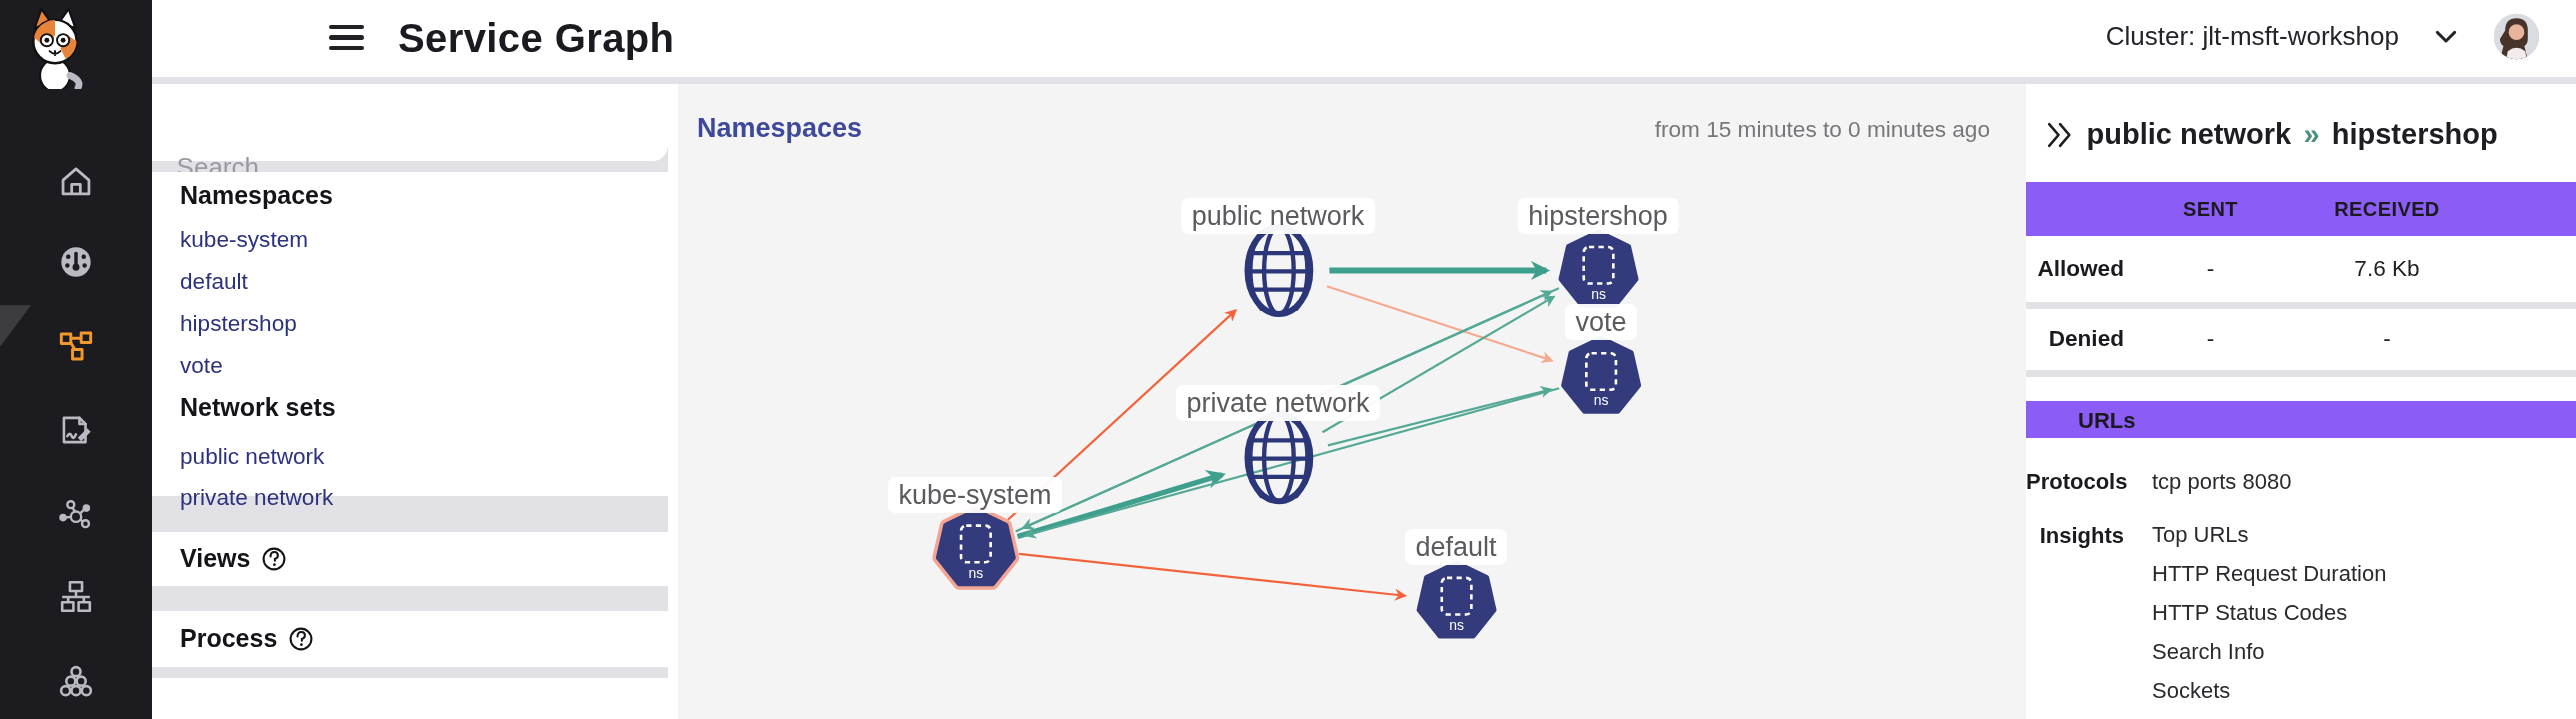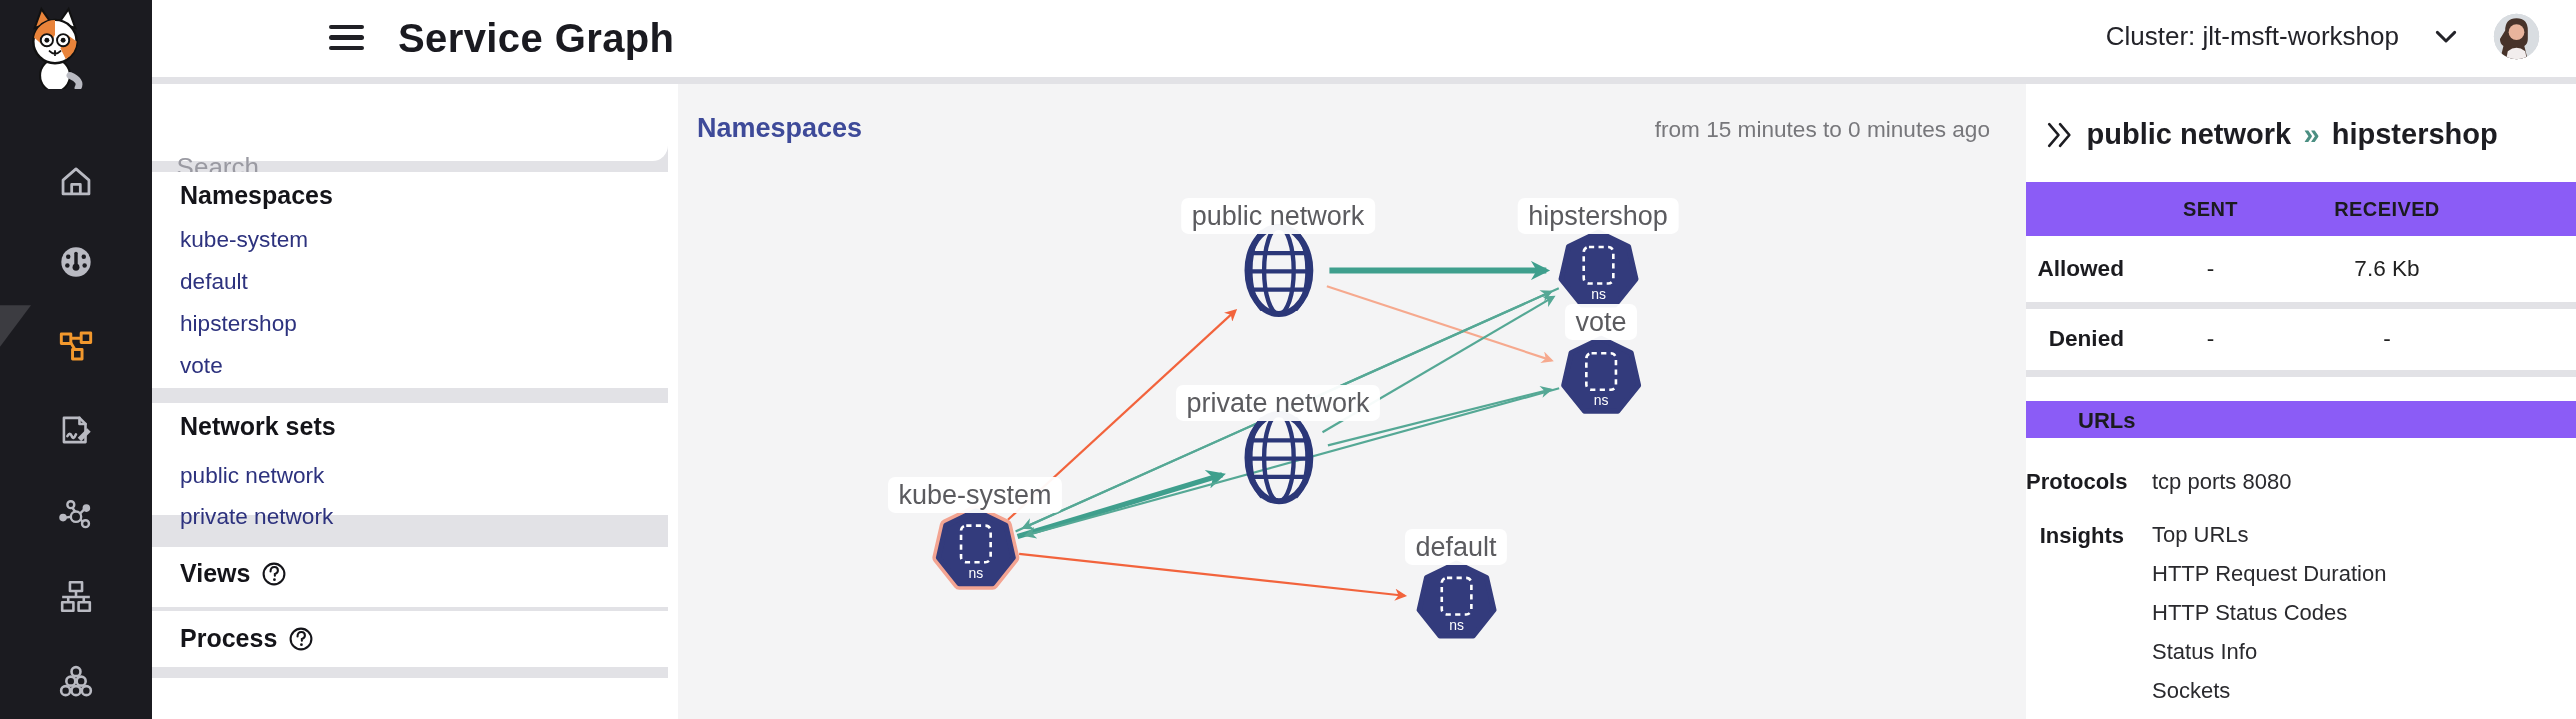--- a/index.html
+++ b/index.html
@@ -198,34 +198,34 @@
         <path d="M7 21 L17 11 L27 21"></path>
       </svg>
     <div>
         <div class="panel-item" style="top: 52px;">kube-system</div>
         <div class="panel-item" style="top: 94px;">default</div>
         <div class="panel-item" style="top: 136px;">hipstershop</div>
         <div class="panel-item" style="top: 178px;">vote</div>
       </div>
   </div>
 
-  <div class="card" style="top:403px;height:112px">
+  <div class="card" style="top:384px;height:112px">
     <div class="sec-header" style="position:absolute;top:8.7px">
       <span>Network sets</span>
     </div>
     <svg class="sec-chevron" style="top:10.5px" viewBox="0 0 34 34" fill="none" stroke="#141419" stroke-width="3.6" stroke-linecap="round" stroke-linejoin="round">
         <path d="M7 21 L17 11 L27 21"></path>
       </svg>
     <div>
         <div class="panel-item" style="top: 57px;">public network</div>
         <div class="panel-item" style="top: 98px;">private network</div>
       </div>
   </div>
 
-  <div class="card" style="top:547px;height:60px">
+  <div class="card" style="top:532px;height:54px">
     <div class="sec-header" style="position:absolute;top:12.2px">
       <span>Views</span>
       <svg class="help-icon" viewBox="0 0 30 30" fill="none" stroke="#141419" stroke-width="2.4">
         <circle cx="15" cy="15" r="12"></circle>
           <path d="M11 12 q0-5 4.5-5 q4 0 4 4 q0 3-3.5 4 v2" stroke-linecap="round"></path>
           <circle cx="15.5" cy="21.5" r="1.6" fill="#141419" stroke="none"></circle>
       </svg>
     </div>
     <svg class="sec-chevron" style="top:13px" viewBox="0 0 34 34" fill="none" stroke="#141419" stroke-width="3.6" stroke-linecap="round" stroke-linejoin="round">
         <path d="M7 12 L17 22 L27 12"></path>
@@ -356,21 +356,21 @@
     </div>
 
     <div class="kv-label" style="top:385px">Protocols</div>
     <div class="kv-value" style="top:385px">tcp ports 8080</div>
 
     <div class="kv-label" style="top:439px">Insights</div>
     <div style="position:absolute;left:126px;top:431px">
         <div class="insight-line">Top URLs</div>
         <div class="insight-line">HTTP Request Duration</div>
         <div class="insight-line">HTTP Status Codes</div>
-        <div class="insight-line">Status Info</div>
+        <div class="insight-line">Search Info</div>
         <div class="insight-line">Sockets</div>
       </div>
   </div>
 
 <div class="node-chip" style="left: 1278px; top: 216px;">public network</div>
     <div class="node-chip" style="left: 1278px; top: 403px;">private network</div>
     <div class="node-chip" style="left: 1598px; top: 216px;">hipstershop</div>
     <div class="node-chip" style="left: 1601px; top: 322px;">vote</div>
     <div class="node-chip" style="left: 975px; top: 495px;">kube-system</div>
     <div class="node-chip" style="left: 1456px; top: 547px;">default</div>

